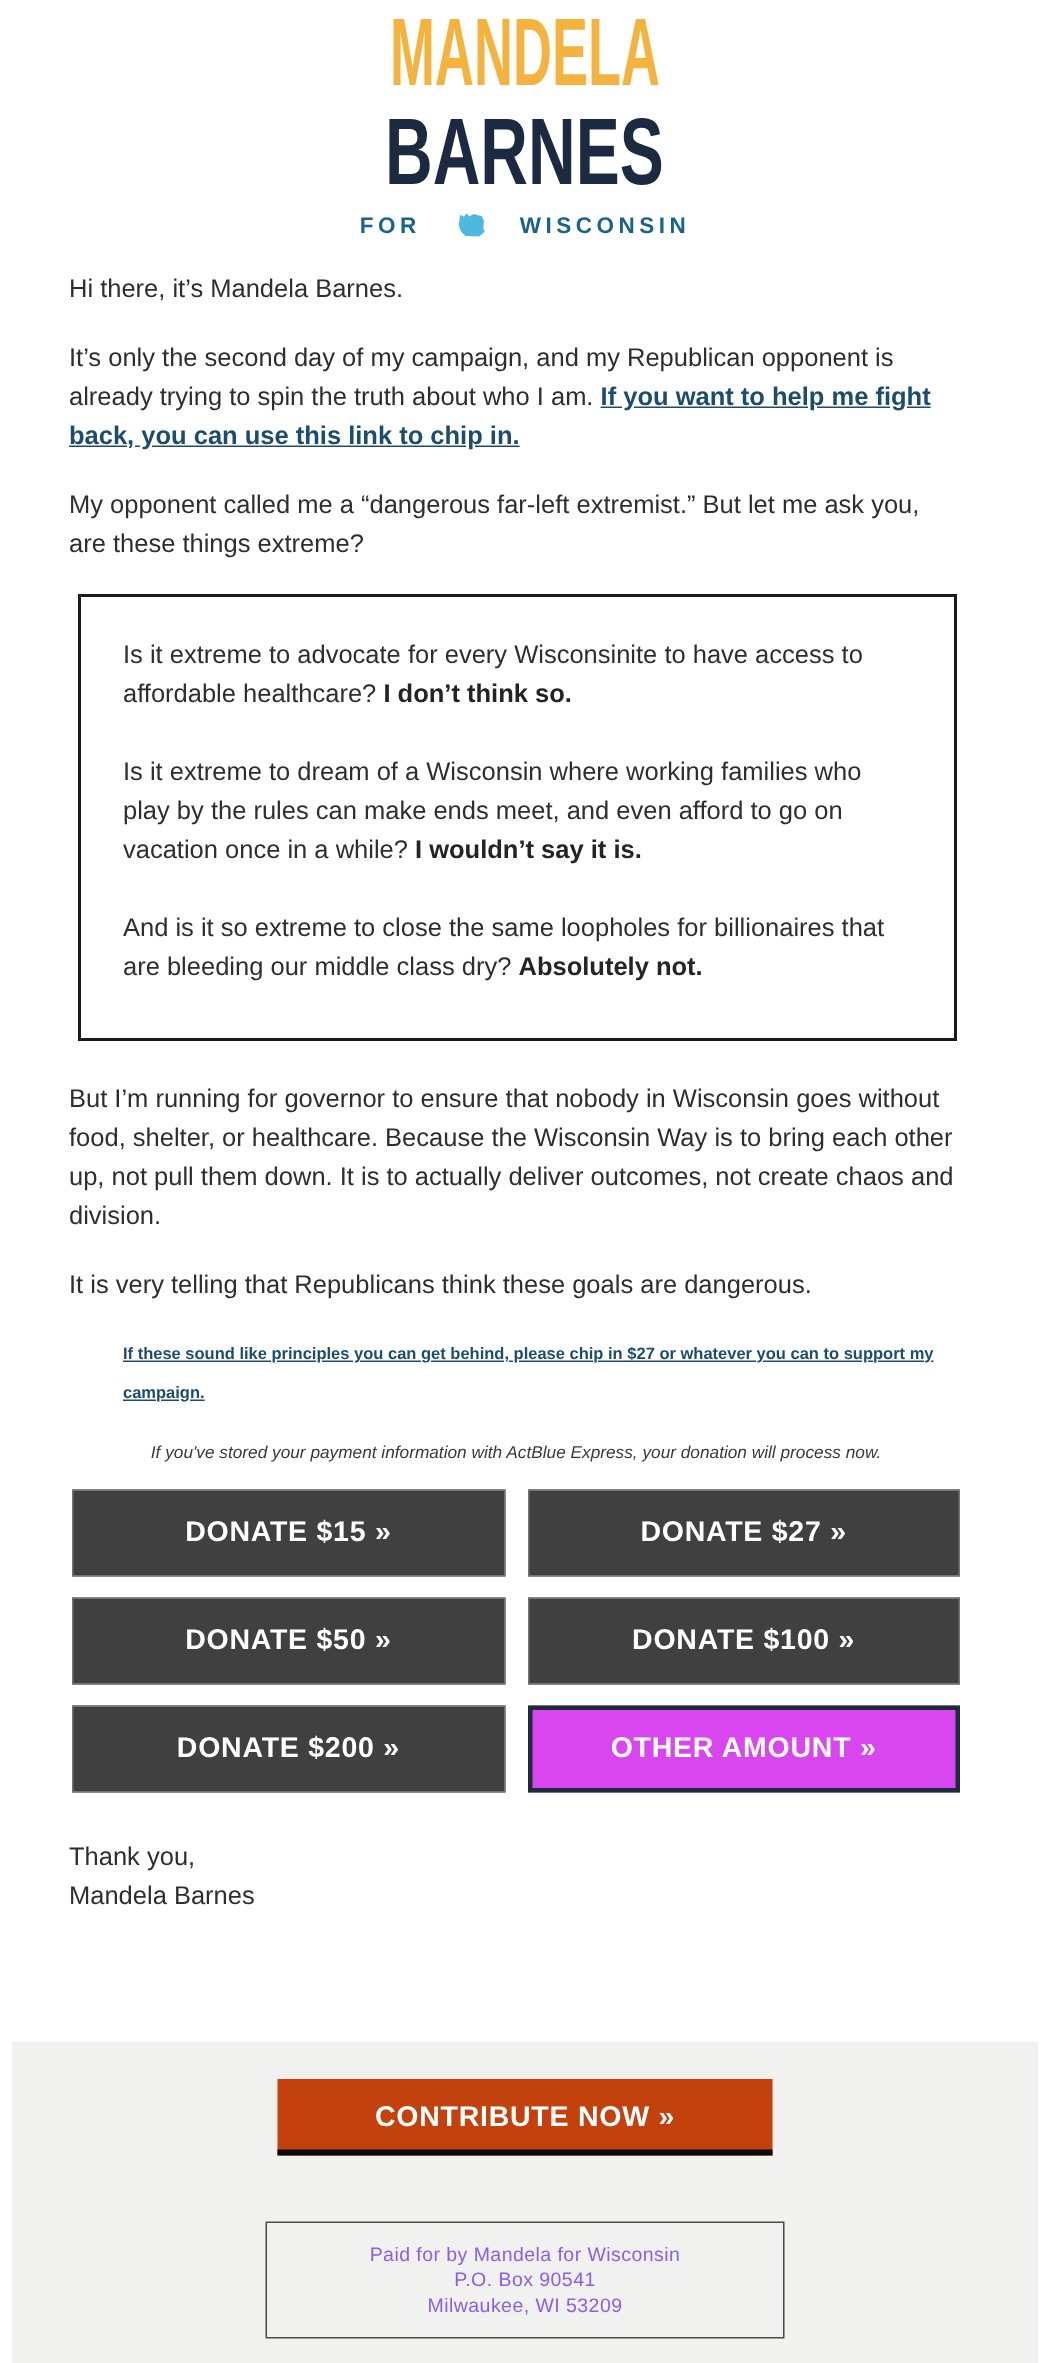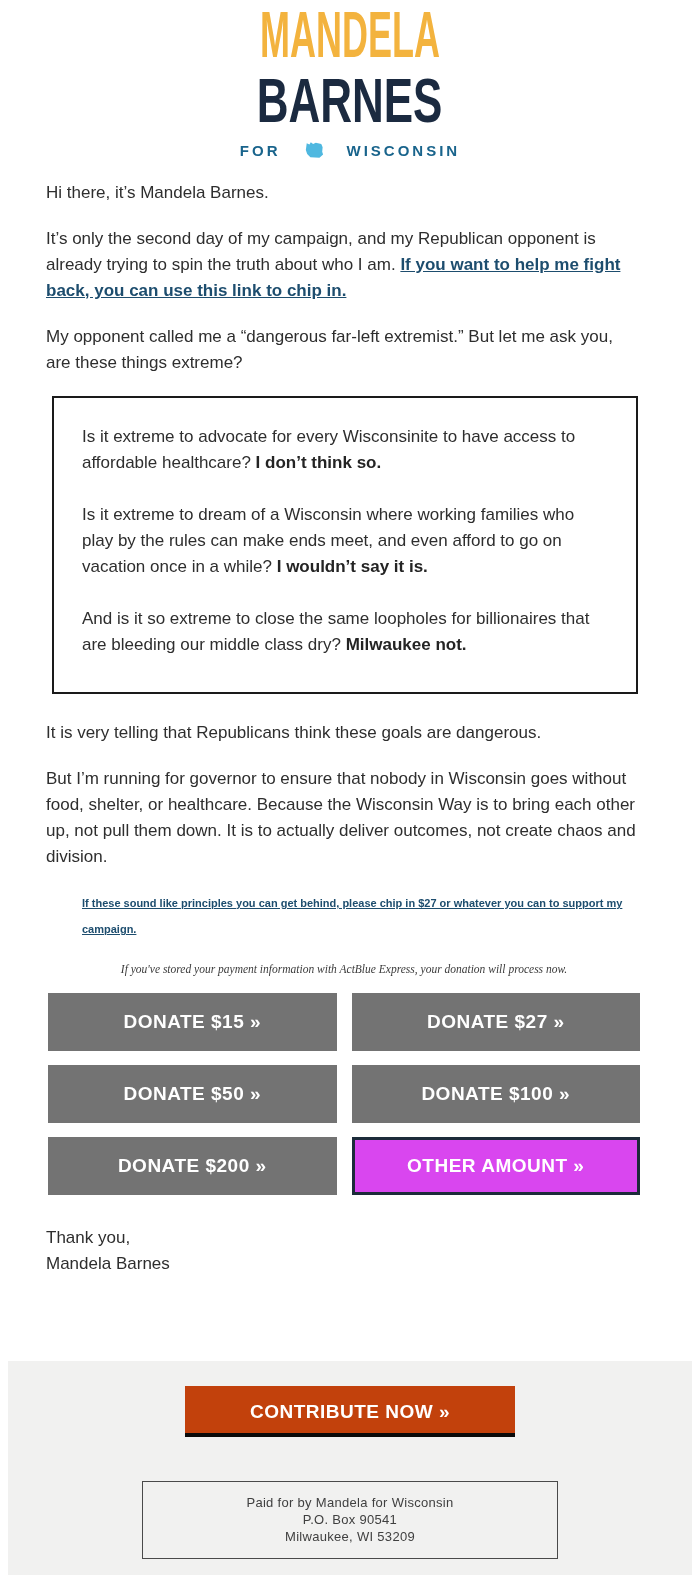--- a/index.html
+++ b/index.html
@@ -36,53 +36,53 @@
   }
   .quote-box {
     border:2px solid #1a1a1a; margin:6px 4px 26px 6px;
     padding:26px 28px 8px 28px;
   }
   .quote-box p { margin-bottom:26px; }
   .quote-box strong { color:#242424; }
   .cta-paragraph { font-size:11px; margin-bottom:14px;margin-left:36px; }
   .actblue-note {
     text-align:center; font-style:italic; font-size:11.5px; color:#3a3a3a;
-    margin-bottom:16px; line-height:15px;font-family:Liberation Serif, serif;
+    margin-bottom:16px; line-height:15px;
   }
 
   
   .donate-grid {
     display:grid; grid-template-columns:1fr 1fr; column-gap:15px; row-gap:14px;
     margin:0 2px 0 2px;
   }
   .btn {
     display:flex; align-items:center; justify-content:center;
     height:58px; font-size:19px; font-weight:bold; letter-spacing:0.5px;
     color:#ffffff; text-decoration:none; cursor:pointer; text-align:center;
   }
-  .btn-navy { background:#737373; border:3px solid #737373; }
+  .btn-navy { background:#404040; border:1px solid #737373; }
   .btn-cyan { background:#d946ef; border:3px solid #1C2B3A; }
 
   .signoff { margin-top:30px; font-size:17px; line-height:26px; }
 
   
   .pre-footer-gap { height:84px; }
   .footer {
     margin:0 8px; background:#F1F1F0; padding:25px 0 42px 0; min-height:322px;
   }
   .contribute-btn {
     display:block; width:330px; height:51px; margin:0 auto;
     background:#c2410c; border-bottom:4px solid #0a0a0a;
     color:#ffffff; font-size:19px; font-weight:bold; letter-spacing:0.5px;
     text-align:center; line-height:51px; text-decoration:none; cursor:pointer;
   }
   .disclaimer-box {
-    width:416px; margin:44px auto 0 auto; border:1px solid #4a4a4a;
+    width:346px; margin:44px auto 0 auto; border:1px solid #4a4a4a;
     padding:12px 10px 13px 10px; text-align:center;
-    font-size:13px; color:#404040; line-height:17px; letter-spacing:0.3px;
+    font-size:13px; color:#8b5cf6; line-height:17px; letter-spacing:0.3px;
   }
 </style>
 </head>
 <body>
 
 <div class="email">
 
   <div class="logo-block">
     <span class="logo-line logo-mandela">MANDELA</span>
     <span class="logo-line logo-barnes">BARNES</span>
@@ -111,30 +111,30 @@
     </p>
 
     <div class="quote-box">
       <p>
         <span>Is it extreme to advocate for every Wisconsinite to have access to affordable healthcare? </span><strong>I don’t think so.</strong>
       </p>
       <p>
         <span>Is it extreme to dream of a Wisconsin where working families who play by the rules can make ends meet, and even afford to go on vacation once in a while? </span><strong>I wouldn’t say it is.</strong>
       </p>
       <p>
-        <span>And is it so extreme to close the same loopholes for billionaires that are bleeding our middle class dry? </span><strong>Milwaukee not.</strong>
+        <span>And is it so extreme to close the same loopholes for billionaires that are bleeding our middle class dry? </span><strong>Absolutely not.</strong>
       </p>
     </div>
 
     <p>
-      <span>It is very telling that Republicans think these goals are dangerous.</span>
+      <span>But I’m running for governor to ensure that nobody in Wisconsin goes without food, shelter, or healthcare. Because the Wisconsin Way is to bring each other up, not pull them down. It is to actually deliver outcomes, not create chaos and division.</span>
     </p>
 
     <p>
-      <span>But I’m running for governor to ensure that nobody in Wisconsin goes without food, shelter, or healthcare. Because the Wisconsin Way is to bring each other up, not pull them down. It is to actually deliver outcomes, not create chaos and division.</span>
+      <span>It is very telling that Republicans think these goals are dangerous.</span>
     </p>
 
     <p class="cta-paragraph">
       <a class="body-link">If these sound like principles you can get behind, please chip in $27 or whatever you can to support my campaign.</a>
     </p>
 
     <div class="actblue-note">If you've stored your payment information with ActBlue Express, your donation will process now.</div>
 
     <div class="donate-grid">
       <a class="btn btn-navy">DONATE $15 »</a>

